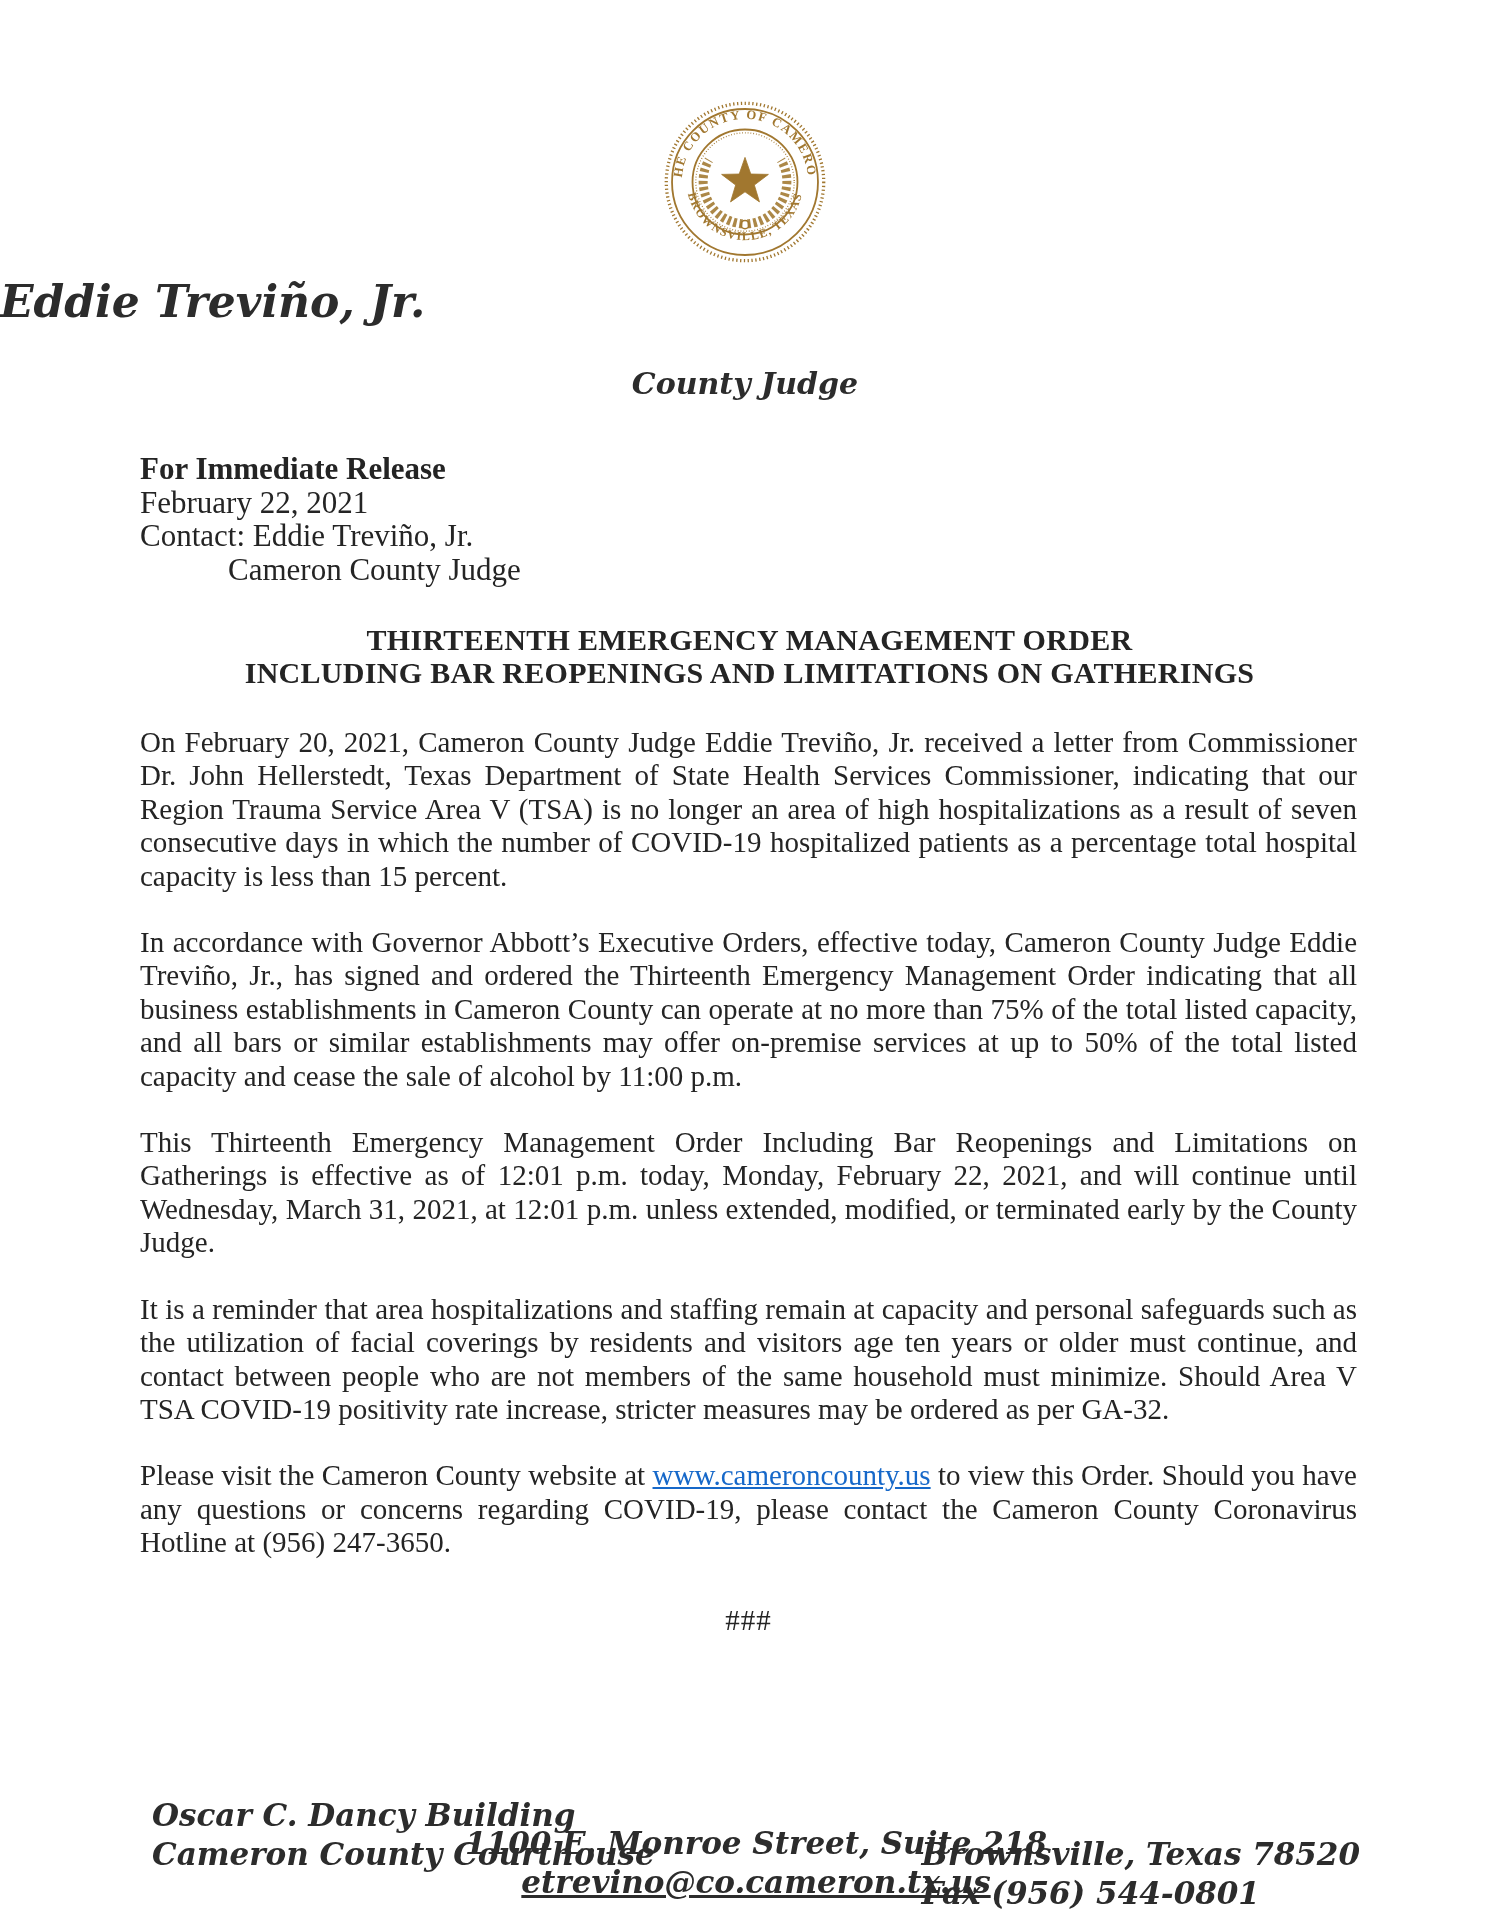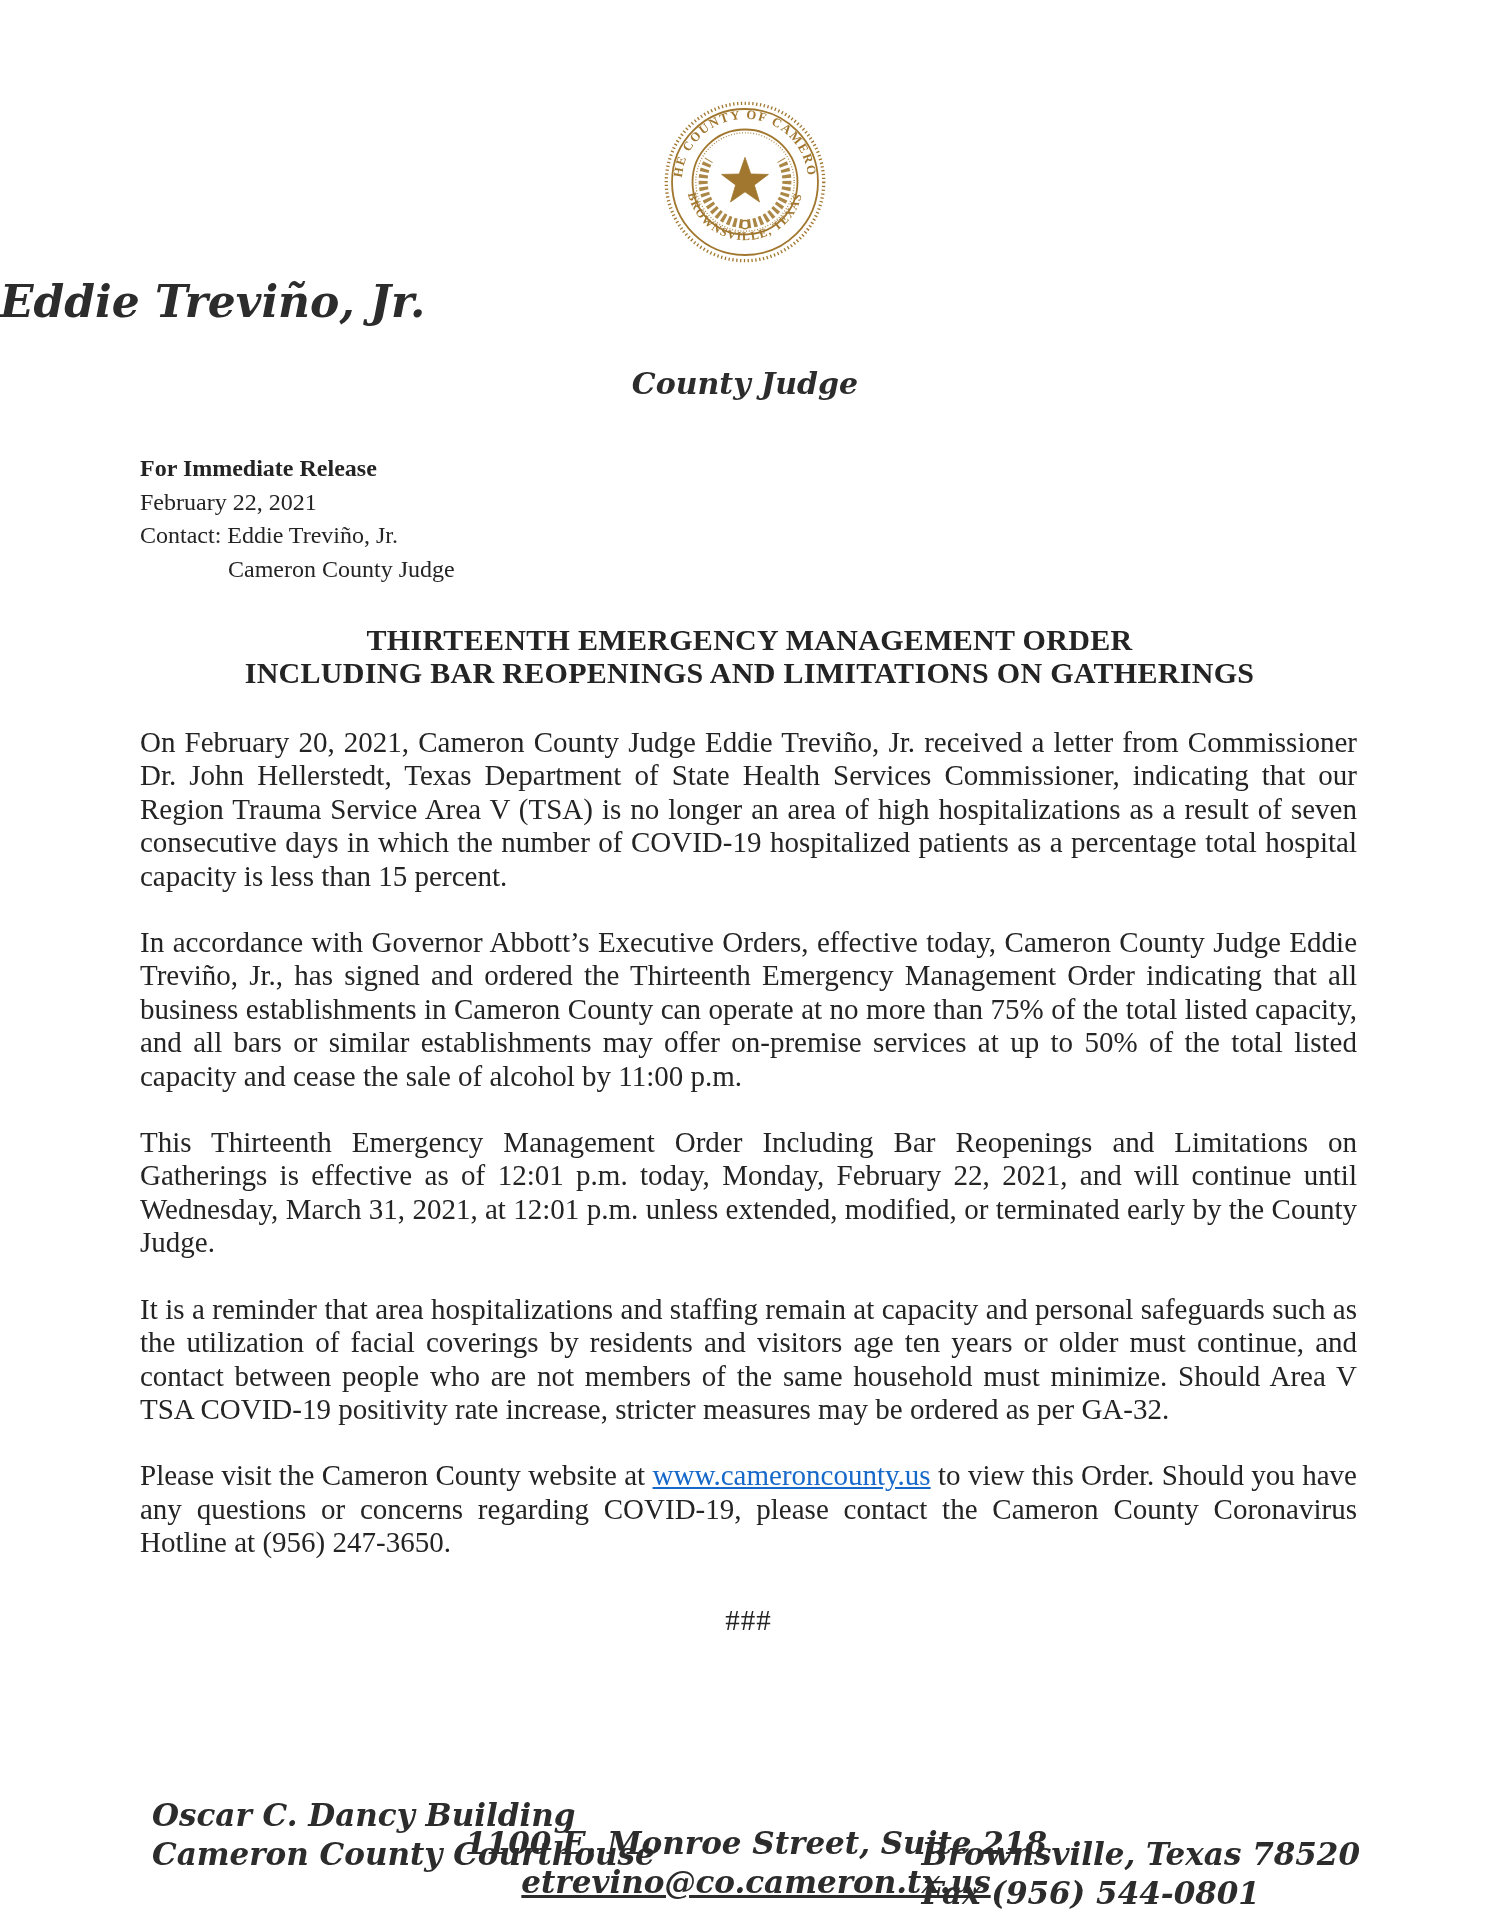--- a/index.html
+++ b/index.html
@@ -49,21 +49,21 @@
     font-size: 30px;
     color: #2c2c2c;
     margin-top: 24px;
   }
 
   
   .release-info {
     position: absolute;
     left: 140px;
     top: 452px;
-    font-size: 24px;
+    font-size: 31px;
     line-height: 33.5px;
     color: #242424;
   }
   .release-label { font-weight: bold; }
   .release-indent { padding-left: 88px; }
 
   
   .headline {
     position: absolute;
     left: 140px;

